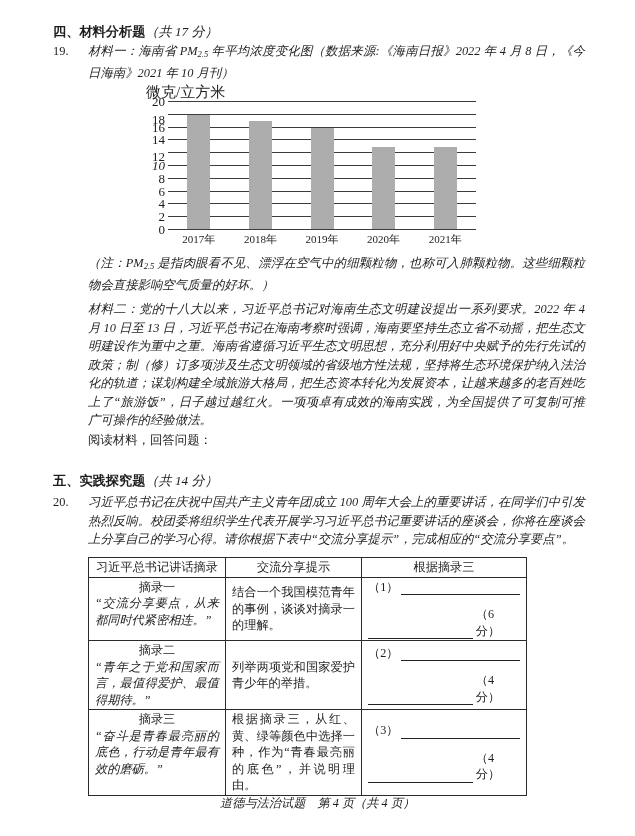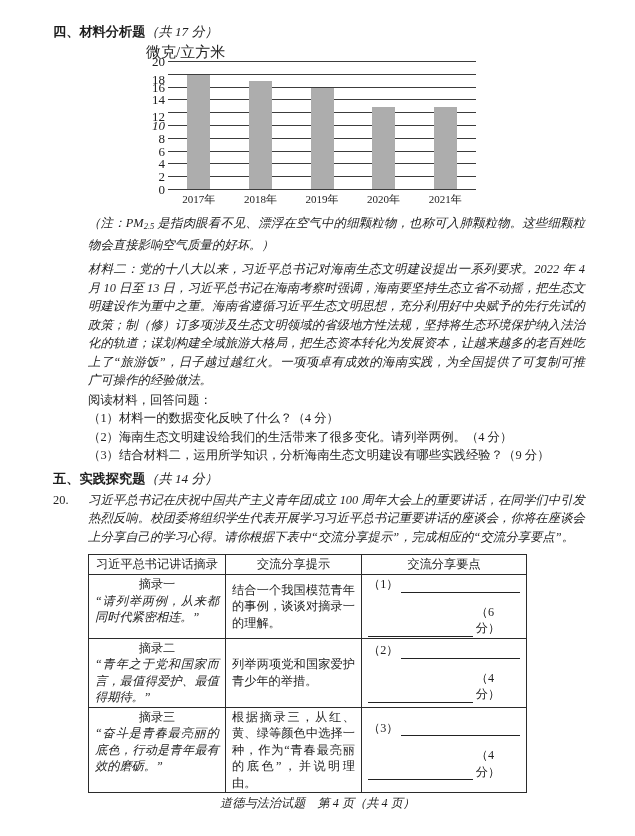--- a/index.html
+++ b/index.html
@@ -33,21 +33,21 @@
   .gridline { position: absolute; left: 0; right: 0; height: 0; border-top: 1px solid #3c3c3c; z-index: 1; }
   .bar { position: absolute; bottom: 1px; width: 23px; z-index: 2; }
   .chart-xrow { display: flex; margin-left: 26px; width: 308px; margin-top: 3px; }
   .xtick { flex: 1; text-align: center; font-size: 11px; line-height: 13px; }
 
   .note { margin-top: 8px; }
   .mat2 { margin-top: 6px; }
   .read-prompt { margin-top: 1px; font-style: normal; }
   .questions .q-line { font-style: normal; }
 
-  .sec5 { margin-top: 4px; }
+  .sec5 { margin-top: 22px; }
   .q20 { margin-top: 2px; }
 
   
   table.share { border-collapse: collapse; margin-top: 8px; width: 438px; table-layout: fixed; }
   table.share th, table.share td { border: 1px solid #2b2b2b; font-weight: normal; padding: 1px 6px; font-size: 12.2px; line-height: 16.5px; }
   table.share { border: 1.5px solid #222; }
   col.c1 { width: 137px; } col.c2 { width: 136px; } col.c3 { width: 165px; }
   table.share th { text-align: center; height: 20px; padding: 1px 2px; }
   td.excerpt { vertical-align: top; text-align: justify; }
   .excerpt-title { text-align: center; font-style: normal; }
@@ -65,20 +65,23 @@
 </head>
 <body>
 
 <div class="page">
 
   <div class="sec-heading">
     <span class="hd-main">四、材料分析题</span><span class="kai">（共 17 分）</span>
   </div>
 
   <div class="qblock">
+    <div class="para kai">
+      <span class="qnum">19.</span><span>材料一：海南省 PM</span><sub class="pm">2.5</sub><span> 年平均浓度变化图（数据来源:《海南日报》2022 年 4 月 8 日，《今日海南》2021 年 10 月刊）</span>
+    </div>
 
     <div class="chart-wrap">
       <div class="chart-ylabel">微克/立方米</div>
       <div class="chart-body">
         <div class="chart-gutter">
             <div class="ytick" style="bottom: -5px;">0</div>
             <div class="ytick" style="bottom: 7.8px;">2</div>
             <div class="ytick" style="bottom: 20.6px;">4</div>
             <div class="ytick" style="bottom: 33.4px;">6</div>
             <div class="ytick" style="bottom: 46.2px;">8</div>
@@ -117,25 +120,20 @@
         </div>
     </div>
 
     <div class="para kai note">
       <span>（注：PM</span><sub class="pm">2.5</sub><span> 是指肉眼看不见、漂浮在空气中的细颗粒物，也称可入肺颗粒物。这些细颗粒物会直接影响空气质量的好坏。）</span>
     </div>
 
     <div class="para kai mat2">材料二：党的十八大以来，习近平总书记对海南生态文明建设提出一系列要求。2022 年 4 月 10 日至 13 日，习近平总书记在海南考察时强调，海南要坚持生态立省不动摇，把生态文明建设作为重中之重。海南省遵循习近平生态文明思想，充分利用好中央赋予的先行先试的政策；制（修）订多项涉及生态文明领域的省级地方性法规，坚持将生态环境保护纳入法治化的轨道；谋划构建全域旅游大格局，把生态资本转化为发展资本，让越来越多的老百姓吃上了“旅游饭”，日子越过越红火。一项项卓有成效的海南实践，为全国提供了可复制可推广可操作的经验做法。</div>
 
     <div class="read-prompt">阅读材料，回答问题：</div>
-    <div class="questions">
-      <div class="q-line">（1）材料一的数据变化反映了什么？（4 分）</div>
-      <div class="q-line">（2）海南生态文明建设给我们的生活带来了很多变化。请列举两例。（4 分）</div>
-      <div class="q-line">（3）结合材料二，运用所学知识，分析海南生态文明建设有哪些实践经验？（9 分）</div>
-    </div>
   </div>
 
   <div class="sec-heading sec5">
     <span class="hd-main">五、实践探究题</span><span class="kai">（共 14 分）</span>
   </div>
 
   <div class="qblock q20">
     <div class="para kai">
       <span class="qnum">20.</span><span>习近平总书记在庆祝中国共产主义青年团成立 100 周年大会上的重要讲话，在同学们中引发热烈反响。校团委将组织学生代表开展学习习近平总书记重要讲话的座谈会，你将在座谈会上分享自己的学习心得。请你根据下表中“交流分享提示”，完成相应的“交流分享要点”。</span>
     </div>
@@ -143,26 +141,26 @@
     <table class="share">
       <colgroup>
           <col class="c1">
           <col class="c2">
           <col class="c3">
         </colgroup>
       <tbody>
           <tr>
         <th>习近平总书记讲话摘录</th>
         <th>交流分享提示</th>
-        <th>交流分享要点</th>
+        <th>根据摘录三</th>
       </tr>
       <tr>
         <td class="excerpt">
           <div class="excerpt-title">摘录一</div>
-          <div class="kai">“请列举两例，从来都同时代紧密相连。”</div>
+          <div class="kai">“交流分享要点，从来都同时代紧密相连。”</div>
         </td>
         <td class="prompt">结合一个我国模范青年的事例，谈谈对摘录一的理解。</td>
         <td class="answer">
           <div class="ans-line1">
             <span class="ans-num">（1）</span>
             <span class="blank grow"></span>
           </div>
           <div class="ans-line2">
             <span class="blank fixed"></span>
             <span>（6 分）</span>

